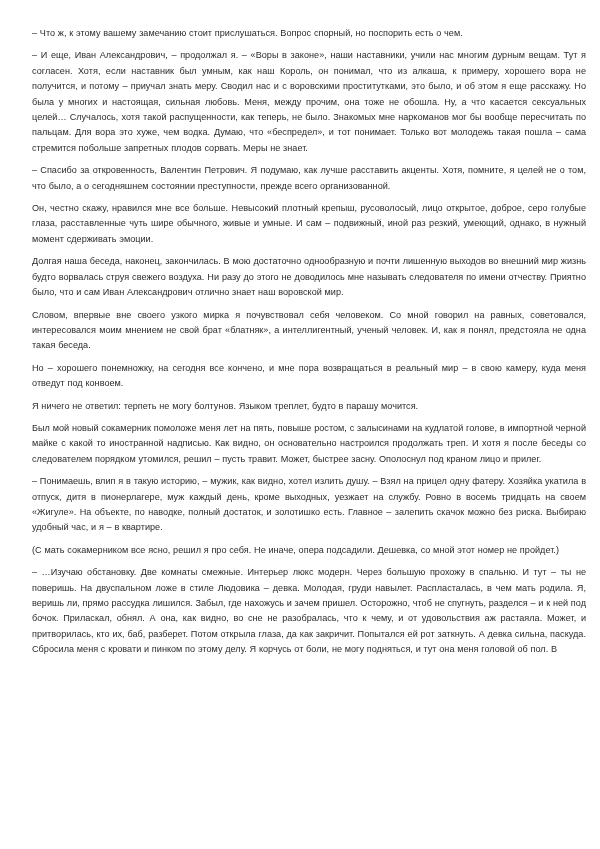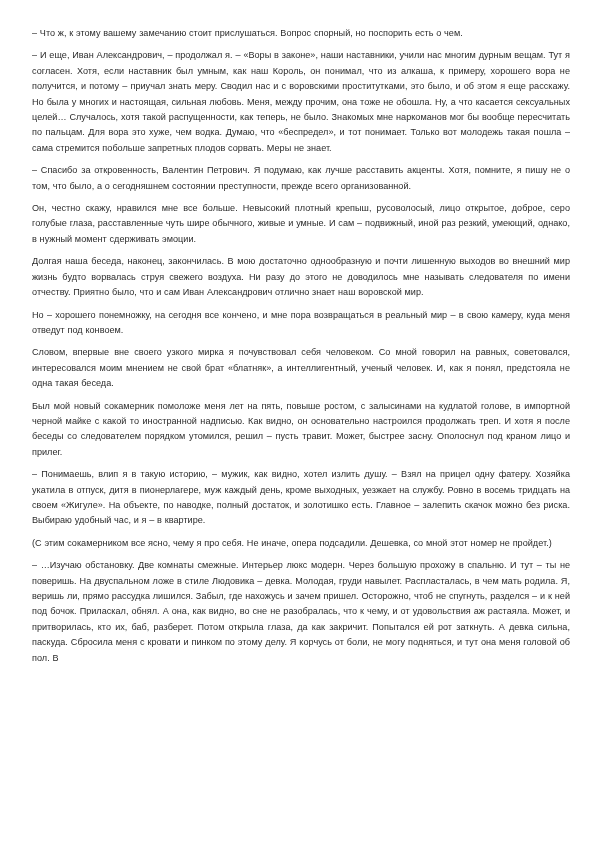--- a/index.html
+++ b/index.html
@@ -11,21 +11,21 @@
     width: 600px;
     height: 849px;
     font-family: "Liberation Sans", sans-serif;
     color: #2b2b2b;
     overflow: hidden;
   }
   #page {
     width: 600px;
     height: 849px;
     box-sizing: border-box;
-    padding: 26px 30px 0 32px;
+    padding: 26px 14px 0 32px;
     background: #ffffff;
   }
   .para {
     margin: 0 0 7px 0;
     font-size: 9.1px;
     line-height: 15.4px;
     text-align: justify;
     text-justify: inter-word;
     letter-spacing: 0.02px;
     color: #2b2b2b;
@@ -34,22 +34,23 @@
   .para:last-child {
     margin-bottom: 0;
   }
 </style>
 </head>
 <body>
 
 <div id="page">
   <p class="para">– Что ж, к этому вашему замечанию стоит прислушаться. Вопрос спорный, но поспорить есть о чем.</p>
   <p class="para">– И еще, Иван Александрович, – продолжал я. – «Воры в законе», наши наставники, учили нас многим дурным вещам. Тут я согласен. Хотя, если наставник был умным, как наш Король, он понимал, что из алкаша, к примеру, хорошего вора не получится, и потому – приучал знать меру. Сводил нас и с воровскими проститутками, это было, и об этом я еще расскажу. Но была у многих и настоящая, сильная любовь. Меня, между прочим, она тоже не обошла. Ну, а что касается сексуальных целей… Случалось, хотя такой распущенности, как теперь, не было. Знакомых мне наркоманов мог бы вообще пересчитать по пальцам. Для вора это хуже, чем водка. Думаю, что «беспредел», и тот понимает. Только вот молодежь такая пошла – сама стремится побольше запретных плодов сорвать. Меры не знает.</p>
-  <p class="para">– Спасибо за откровенность, Валентин Петрович. Я подумаю, как лучше расставить акценты. Хотя, помните, я пишу не о том, что было, а о сегодняшнем состоянии преступности, прежде всего организованной.</p>
+  <p class="para">– Спасибо за откровенность, Валентин Петрович. Я подумаю, как лучше расставить акценты. Хотя, помните, я целей не о том, что было, а о сегодняшнем состоянии преступности, прежде всего организованной.</p>
   <p class="para">Он, честно скажу, нравился мне все больше. Невысокий плотный крепыш, русоволосый, лицо открытое, доброе, серо голубые глаза, расставленные чуть шире обычного, живые и умные. И сам – подвижный, иной раз резкий, умеющий, однако, в нужный момент сдерживать эмоции.</p>
   <p class="para">Долгая наша беседа, наконец, закончилась. В мою достаточно однообразную и почти лишенную выходов во внешний мир жизнь будто ворвалась струя свежего воздуха. Ни разу до этого не доводилось мне называть следователя по имени отчеству. Приятно было, что и сам Иван Александрович отлично знает наш воровской мир.</p>
+  <p class="para">Словом, впервые вне своего узкого мирка я почувствовал себя человеком. Со мной говорил на равных, советовался, интересовался моим мнением не свой брат «блатняк», а интеллигентный, ученый человек. И, как я понял, предстояла не одна такая беседа.</p>
   <p class="para">Но – хорошего понемножку, на сегодня все кончено, и мне пора возвращаться в реальный мир – в свою камеру, куда меня отведут под конвоем.</p>
-  <p class="para">Словом, впервые вне своего узкого мирка я почувствовал себя человеком. Со мной говорил на равных, советовался, интересовался моим мнением не свой брат «блатняк», а интеллигентный, ученый человек. И, как я понял, предстояла не одна такая беседа.</p>
+  <p class="para">Я ничего не ответил: терпеть не могу болтунов. Языком треплет, будто в парашу мочится.</p>
   <p class="para">Был мой новый сокамерник помоложе меня лет на пять, повыше ростом, с залысинами на кудлатой голове, в импортной черной майке с какой то иностранной надписью. Как видно, он основательно настроился продолжать треп. И хотя я после беседы со следователем порядком утомился, решил – пусть травит. Может, быстрее засну. Ополоснул под краном лицо и прилег.</p>
   <p class="para">– Понимаешь, влип я в такую историю, – мужик, как видно, хотел излить душу. – Взял на прицел одну фатеру. Хозяйка укатила в отпуск, дитя в пионерлагере, муж каждый день, кроме выходных, уезжает на службу. Ровно в восемь тридцать на своем «Жигуле». На объекте, по наводке, полный достаток, и золотишко есть. Главное – залепить скачок можно без риска. Выбираю удобный час, и я – в квартире.</p>
-  <p class="para">(С этим сокамерником все ясно, чему я про себя. Не иначе, опера подсадили. Дешевка, со мной этот номер не пройдет.)</p>
+  <p class="para">(С мать сокамерником все ясно, решил я про себя. Не иначе, опера подсадили. Дешевка, со мной этот номер не пройдет.)</p>
   <p class="para">– …Изучаю обстановку. Две комнаты смежные. Интерьер люкс модерн. Через большую прохожу в спальню. И тут – ты не поверишь. На двуспальном ложе в стиле Людовика – девка. Молодая, груди навылет. Распласталась, в чем мать родила. Я, веришь ли, прямо рассудка лишился. Забыл, где нахожусь и зачем пришел. Осторожно, чтоб не спугнуть, разделся – и к ней под бочок. Приласкал, обнял. А она, как видно, во сне не разобралась, что к чему, и от удовольствия аж растаяла. Может, и притворилась, кто их, баб, разберет. Потом открыла глаза, да как закричит. Попытался ей рот заткнуть. А девка сильна, паскуда. Сбросила меня с кровати и пинком по этому делу. Я корчусь от боли, не могу подняться, и тут она меня головой об пол. В</p>
 </div>
 
 </body></html>

